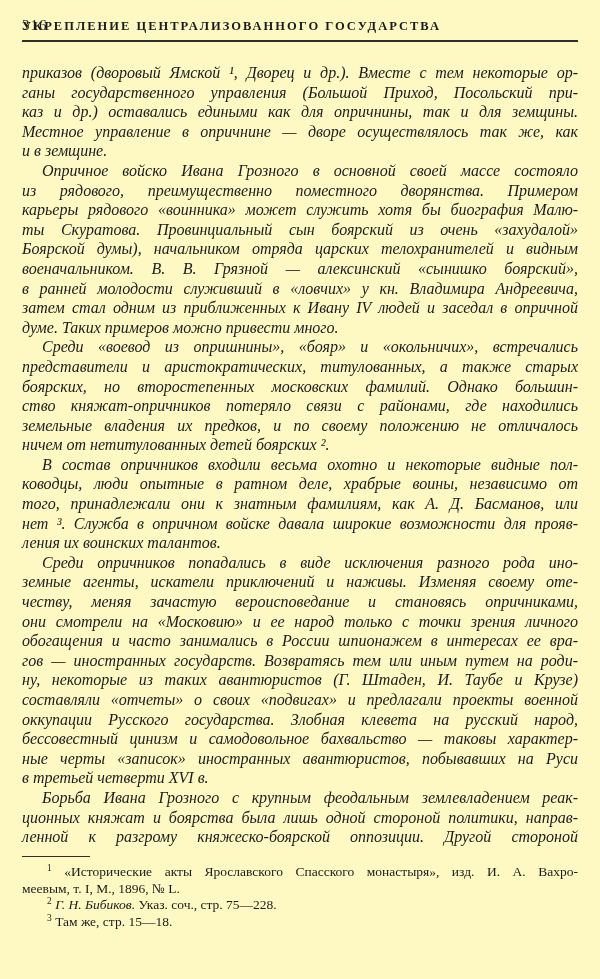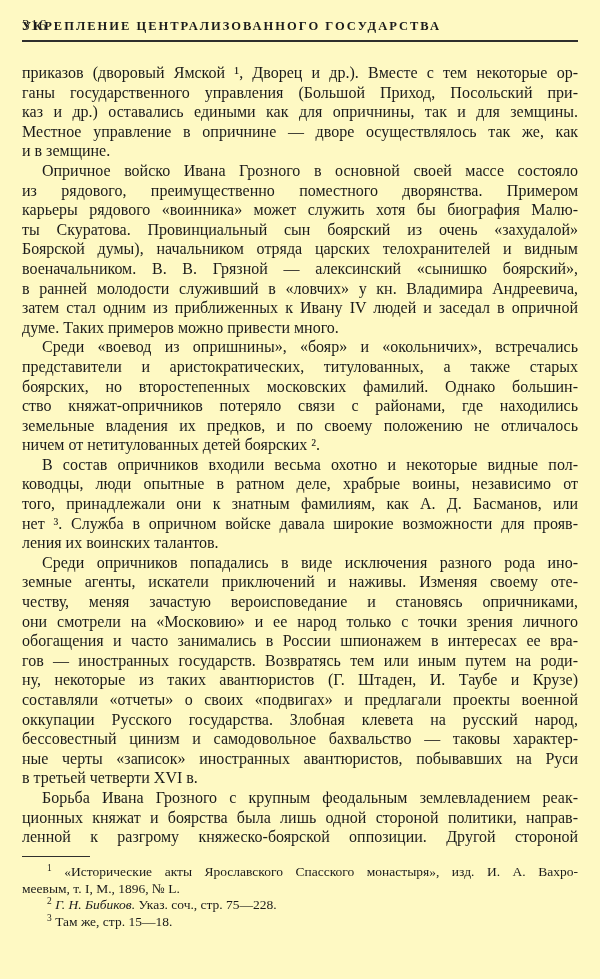--- a/index.html
+++ b/index.html
@@ -27,21 +27,21 @@
     letter-spacing: 2px;
     padding-top: 5px;
     white-space: nowrap;
   }
   .rule {
     border: none;
     border-top: 2px solid #2f2f2d;
     margin: 4px 0 0 0;
   }
   .bodytext { margin-top: 21px; font-size: 16px; }
-  .para { margin: 0; padding: 0; }
+  .para { margin: 0; padding: 0; font-style: italic; }
   .bl {
     height: 19.6px;
     line-height: 19.6px;
     text-align: justify;
     text-align-last: justify;
     overflow: visible;
   }
   .ind { text-indent: 20px; }
   .end { text-align-last: left; }
   .fnrule {

